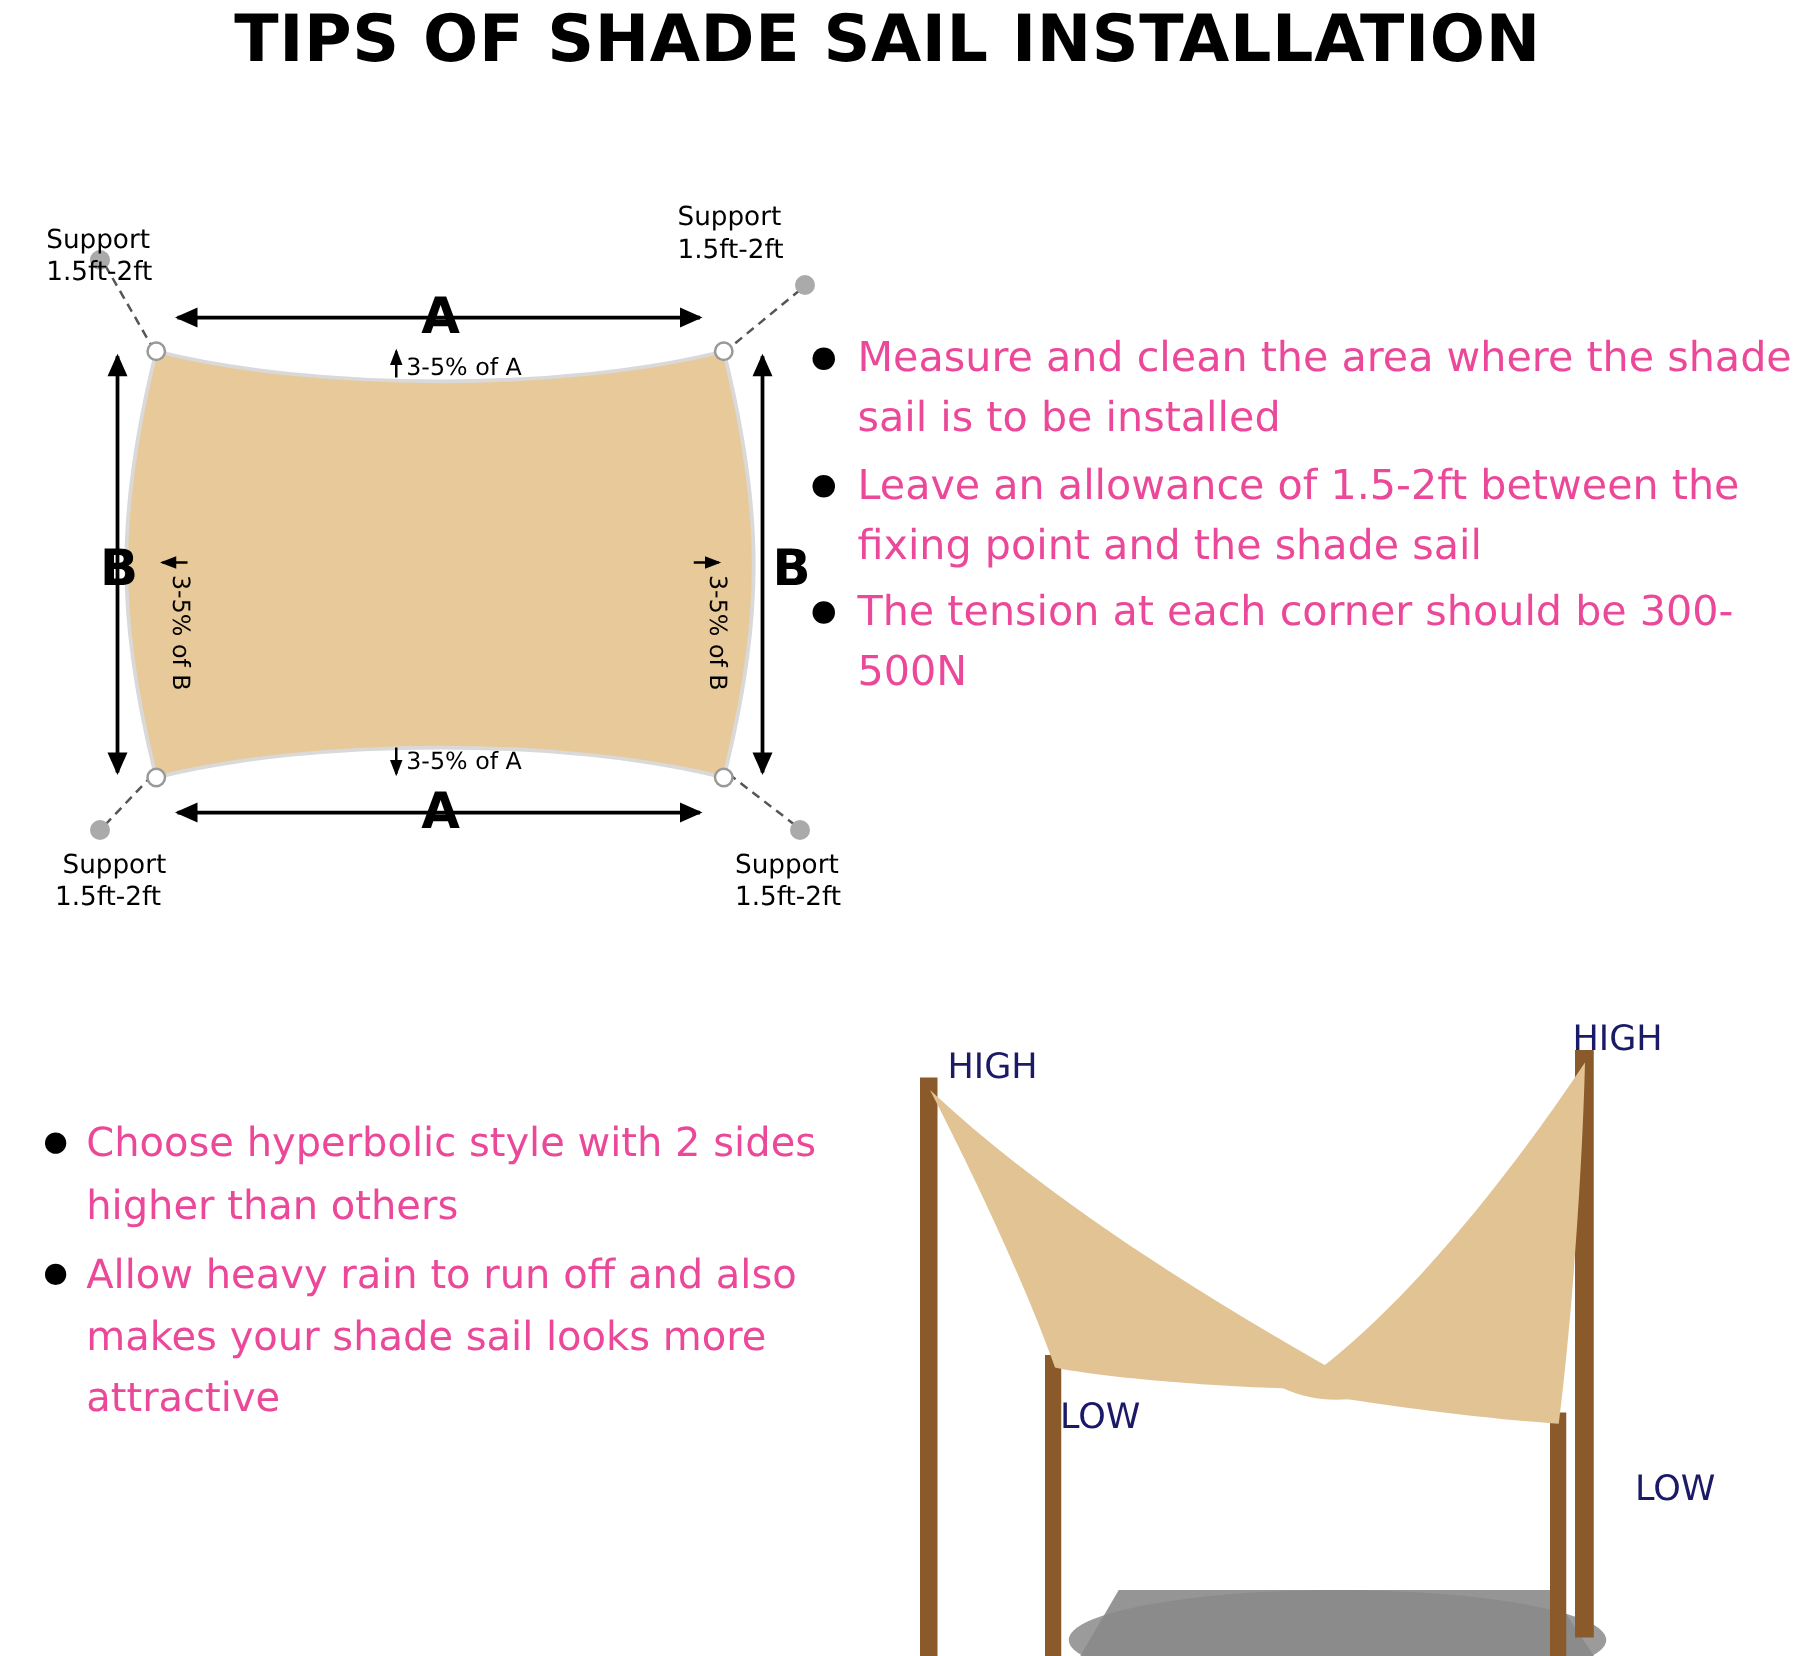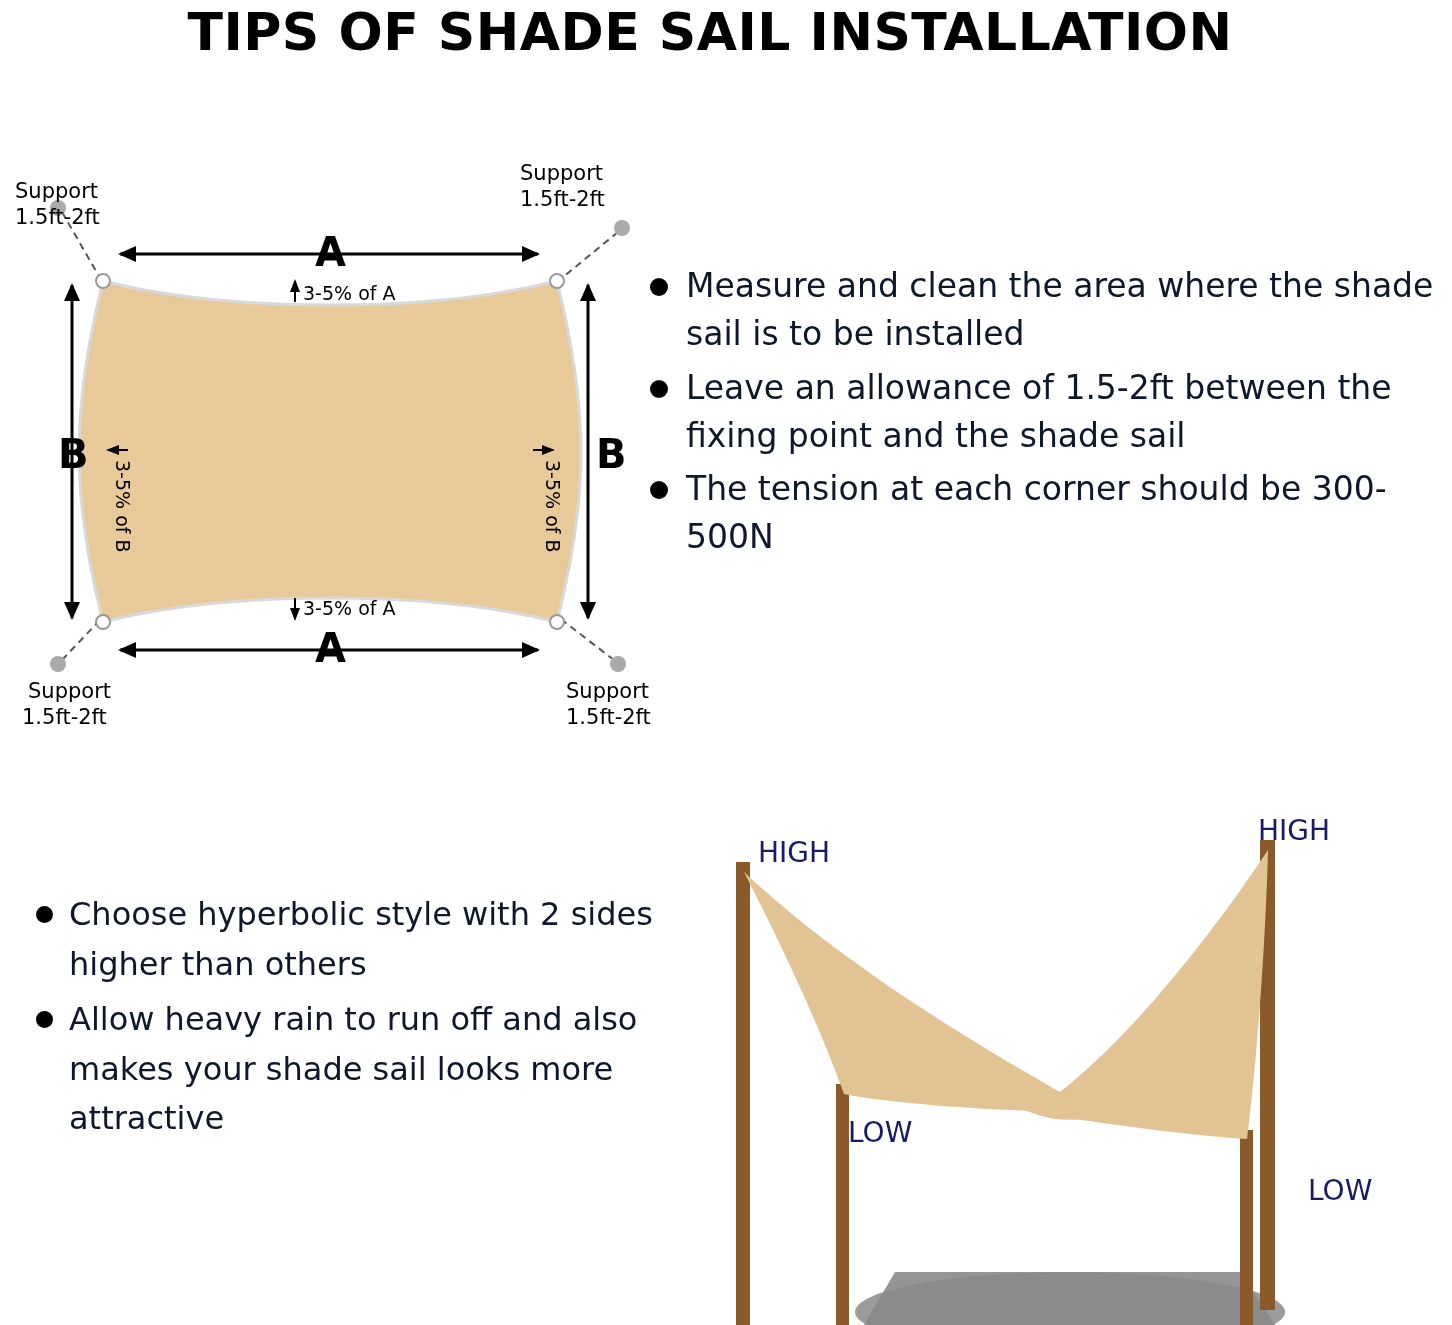--- a/index.html
+++ b/index.html
@@ -32,21 +32,21 @@
   }
 
   
   .top-diagram {
     position: absolute;
     left: 0;
     top: 150;
     width: 660px;
     height: 600px;
   }
-  .top-diagram { top: 150px; }
+  .top-diagram { top: 150px; padding-left: 22px; }
 
   .bullets-top {
     position: absolute;
     left: 650px;
     top: 262px;
     width: 800px;
   }
   .bullet-row {
     display: flex;
     align-items: flex-start;
@@ -57,21 +57,21 @@
     width: 18px;
     height: 18px;
     border-radius: 50%;
     background: #000;
     margin-top: 16px;
     margin-right: 18px;
   }
   .bullet-text {
     font-size: 33px;
     line-height: 1.45;
-    color: #0f172a;
+    color: #ec4899;
     font-family: "DejaVu Sans", sans-serif;
   }
 
   
   .bullets-bottom {
     position: absolute;
     left: 0px;
     top: 890px;
     width: 640px;
     margin-left: 28px;

